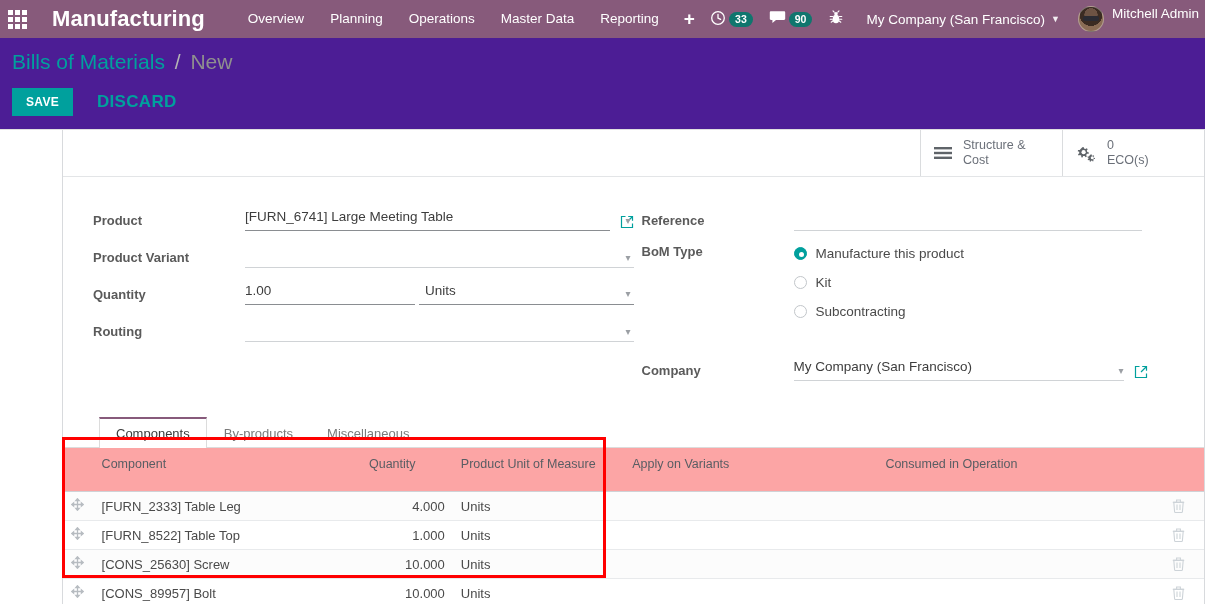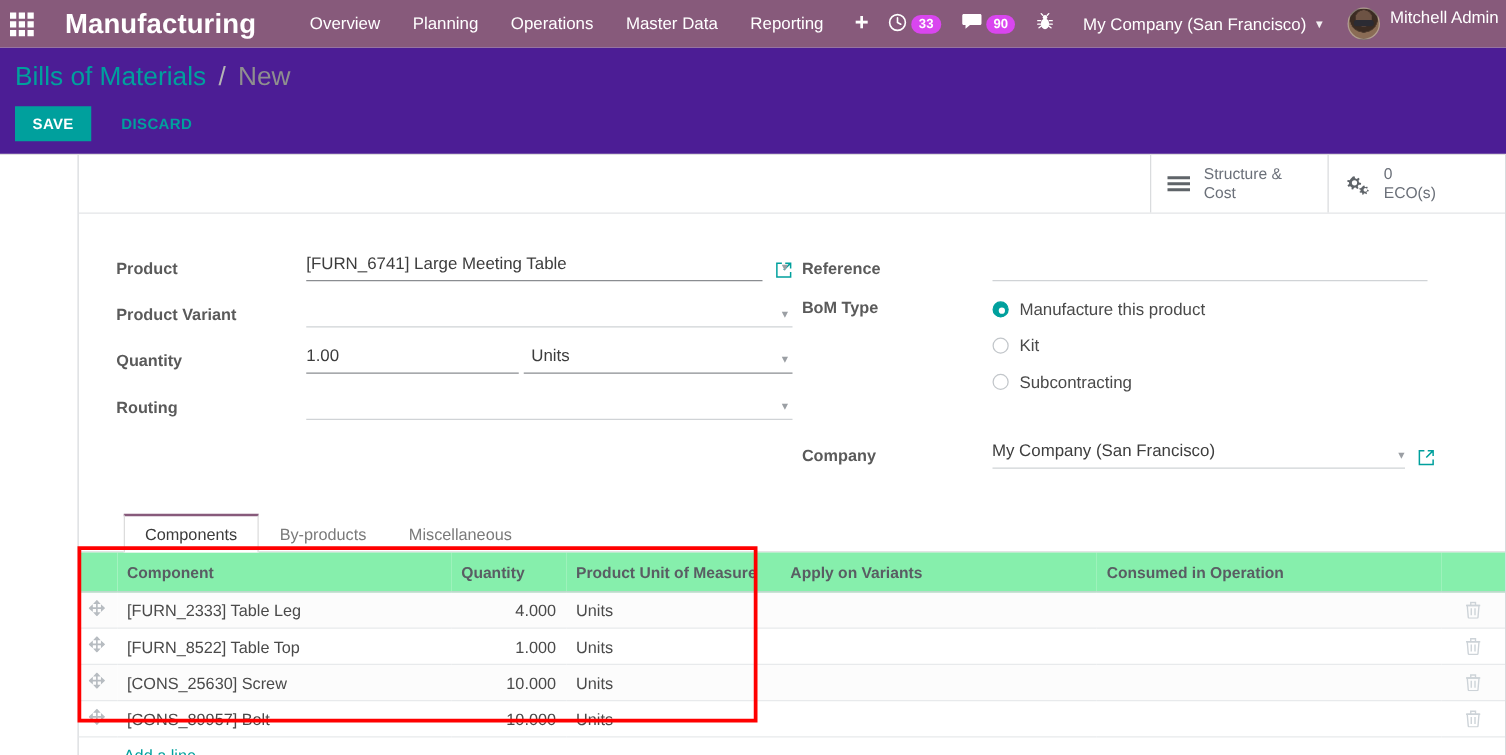--- a/index.html
+++ b/index.html
@@ -74,21 +74,21 @@
     align-items: center;
   }
   .sysicon {
     display: flex;
     align-items: center;
     padding: 0 8px;
     cursor: pointer;
     height: 38px;
   }
   .badge {
-    background: #d946ef;
+    background: #0f766e;
     color: #fff;
     font-size: 10.5px;
     border-radius: 9px;
     padding: 1px 6px;
     margin-left: 3px;
     font-weight: bold;
     line-height: 13px;
   }
   .company-sel {
     font-size: 13.5px;
@@ -157,21 +157,21 @@
     font-weight: bold;
     letter-spacing: .3px;
     padding: 7px 14px;
     cursor: pointer;
     font-family: "Liberation Sans", sans-serif;
   }
   .btn-discard {
     background: transparent;
     border: none;
     color: #00A09D;
-    font-size: 12px;
+    font-size: 17px;
     font-weight: bold;
     letter-spacing: .3px;
     padding: 7px 14px;
     margin-left: 10px;
     cursor: pointer;
     font-family: "Liberation Sans", sans-serif;
   }
 
   
   .sheet-wrap {
@@ -349,26 +349,26 @@
     padding-top: 7px;
   }
 
   .list-table {
     width: 100%;
     border-collapse: collapse;
     table-layout: fixed;
   }
   .list-table th {
     font-size: 12.5px;
-    font-weight: bold;
+    font-weight: normal;
     color: #595d63;
     text-align: left;
-    padding: 9px 8px 8px 8px;
+    padding: 9px 8px 20px 8px;
     border-bottom: 1px solid #cfd2d6;
-    background: #86efac;
+    background: #fca5a5;
     white-space: nowrap;
   }
   .list-table td {
     font-size: 13px;
     color: #4a4a4a;
     padding: 6px 8px;
     border-bottom: 1px solid #e8eaec;
     white-space: nowrap;
     overflow: hidden;
   }

